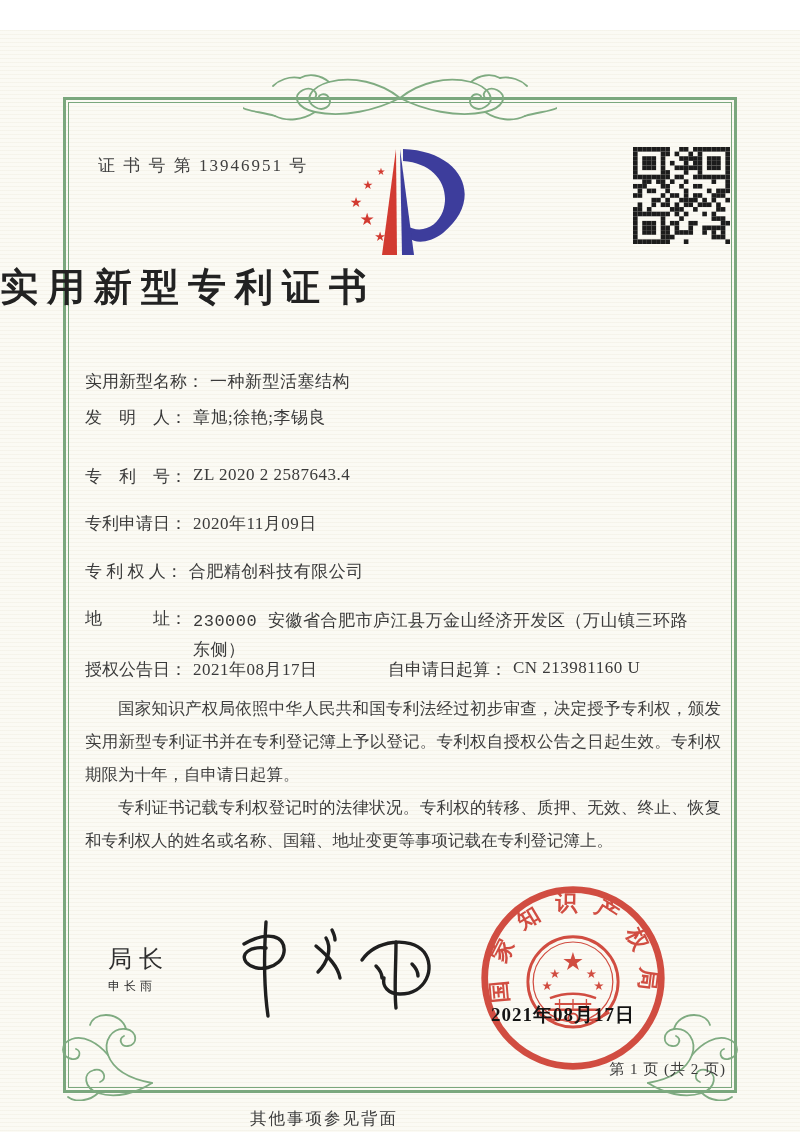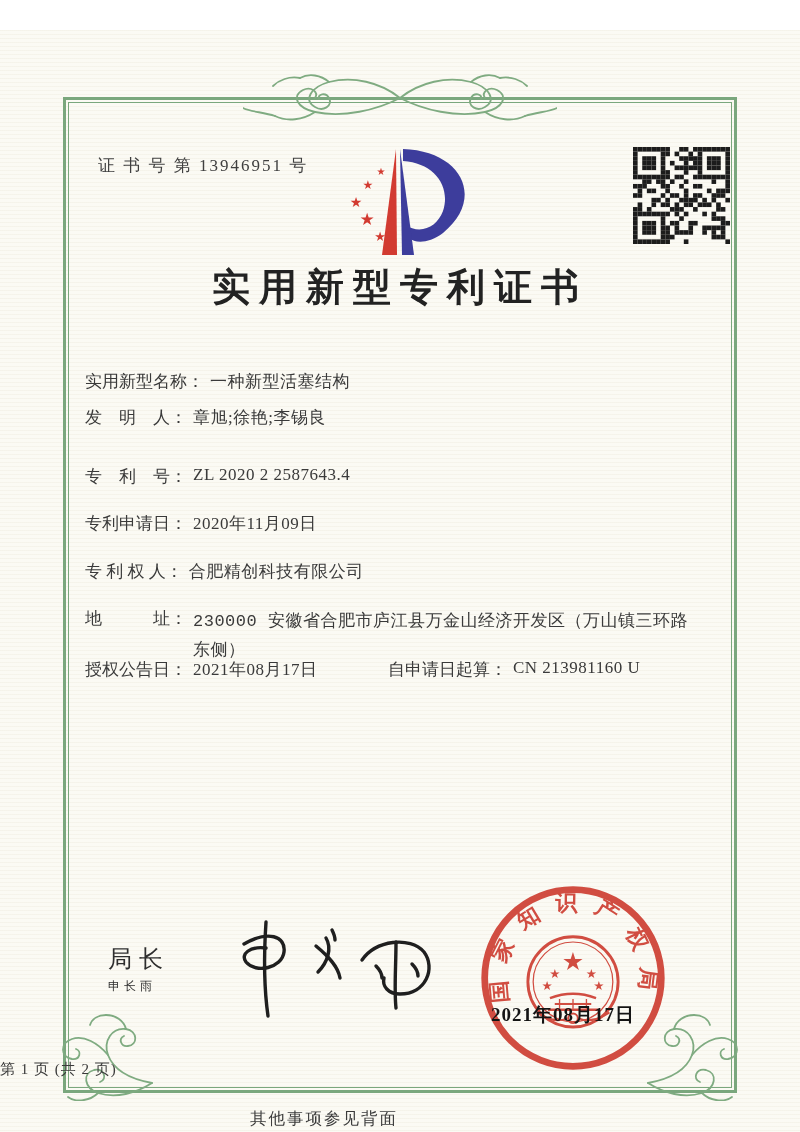--- a/index.html
+++ b/index.html
@@ -19,37 +19,37 @@
     border:1px solid #7aa77d;}
   
   .orn{position:absolute;color:#7fab81;}
   .orn svg{display:block;}
   .orn-top{left:243px;top:42px;width:314px;height:52px;}
   .orn-bl{left:46px;top:983px;width:108px;height:88px;}
   .orn-br{left:646px;top:983px;width:108px;height:88px;transform:scaleX(-1);}
   .cert-no{position:absolute;left:98px;top:124px;font-size:17px;letter-spacing:2px;color:#3f3f3f;}
   .logo{position:absolute;left:323px;top:111px;width:155px;height:126px;}
   .qr{position:absolute;left:633px;top:117px;width:97px;height:97px;}
-  .title{position:absolute;left:0;top:232px;width:800px;text-align:center;
+  .title{position:absolute;left:0;top:232px;width:800px;text-align:left;
     font-size:38px;font-weight:bold;letter-spacing:9px;color:#222;}
   .fields{position:absolute;left:85px;top:0;width:640px;font-size:17px;}
   .frow{position:absolute;left:0;white-space:nowrap;}
   .frow .lab{display:inline-block;vertical-align:top;}
   .frow .val{display:inline-block;vertical-align:top;margin-left:6px;letter-spacing:0.5px;}
   .frow .val.wrap{white-space:normal;width:505px;line-height:29px;font-family:Liberation Mono, monospace;}
   .pair2{position:absolute;left:303px;top:0;white-space:nowrap;}
   .paras{position:absolute;left:85px;top:662px;width:636px;font-size:16.5px;line-height:33px;color:#3d3d3d;}
   .paras p{margin:0;text-indent:33px;text-align:justify;}
   .sig-post{position:absolute;left:108px;top:913px;font-size:24px;letter-spacing:7px;color:#2e2e2e;}
   .sig-name{position:absolute;left:108px;top:948px;font-size:12px;letter-spacing:4px;color:#2e2e2e;}
   .sig-hand{position:absolute;left:228px;top:878px;width:210px;height:115px;}
   .seal{position:absolute;left:477px;top:852px;width:192px;height:192px;opacity:0.95;}
   .seal-date{position:absolute;left:488px;top:972px;width:150px;text-align:center;
     font-size:19px;font-weight:bold;letter-spacing:1px;color:#141414;}
-  .footer-page{position:absolute;left:0;top:1030px;width:726px;text-align:left;font-size:15px;color:#3a3a3a;letter-spacing:1px;}
+  .footer-page{position:absolute;left:0;top:1030px;width:726px;text-align:right;font-size:15px;color:#3a3a3a;letter-spacing:1px;}
   .back-note{position:absolute;left:0;top:1078px;width:648px;text-align:center;font-size:16.5px;color:#3a3a3a;letter-spacing:2px;}
 </style>
 </head>
 <body>
 
 <div class="page">
 
   <div class="frame">
     <div class="frame-inner"></div>
   </div>
@@ -361,20 +361,24 @@
       <span class="lab">地　　　址：</span><span class="val wrap">230000 安徽省合肥市庐江县万金山经济开发区（万山镇三环路东侧）</span>
     </div>
     <div class="frow" style="top:628px;width:640px">
       <span class="lab">授权公告日：</span><span class="val">2021年08月17日</span>
       <span class="pair2">
         <span class="lab">自申请日起算：</span><span class="val">CN 213981160 U</span>
       </span>
     </div>
   </div>
 
+  <div class="paras">
+    <p>国家知识产权局依照中华人民共和国专利法经过初步审查，决定授予专利权，颁发实用新型专利证书并在专利登记簿上予以登记。专利权自授权公告之日起生效。专利权期限为十年，自申请日起算。</p>
+    <p>专利证书记载专利权登记时的法律状况。专利权的转移、质押、无效、终止、恢复和专利权人的姓名或名称、国籍、地址变更等事项记载在专利登记簿上。</p>
+  </div>
 
   <div class="sig-post">局长</div>
   <div class="sig-name">申长雨</div>
   <div class="sig-hand">
     <svg viewBox="0 0 210 115" width="210" height="115" fill="none" stroke="#1f1f1f" stroke-width="3.4" stroke-linecap="round" stroke-linejoin="round">
 
       <path d="M38,14 C36,44 36,80 40,108"></path>
       <path d="M16,36 C40,22 58,28 56,44 C54,60 28,66 18,54 C12,46 22,38 38,40"></path>
 
       <path d="M98,30 C104,40 100,54 90,64"></path>

